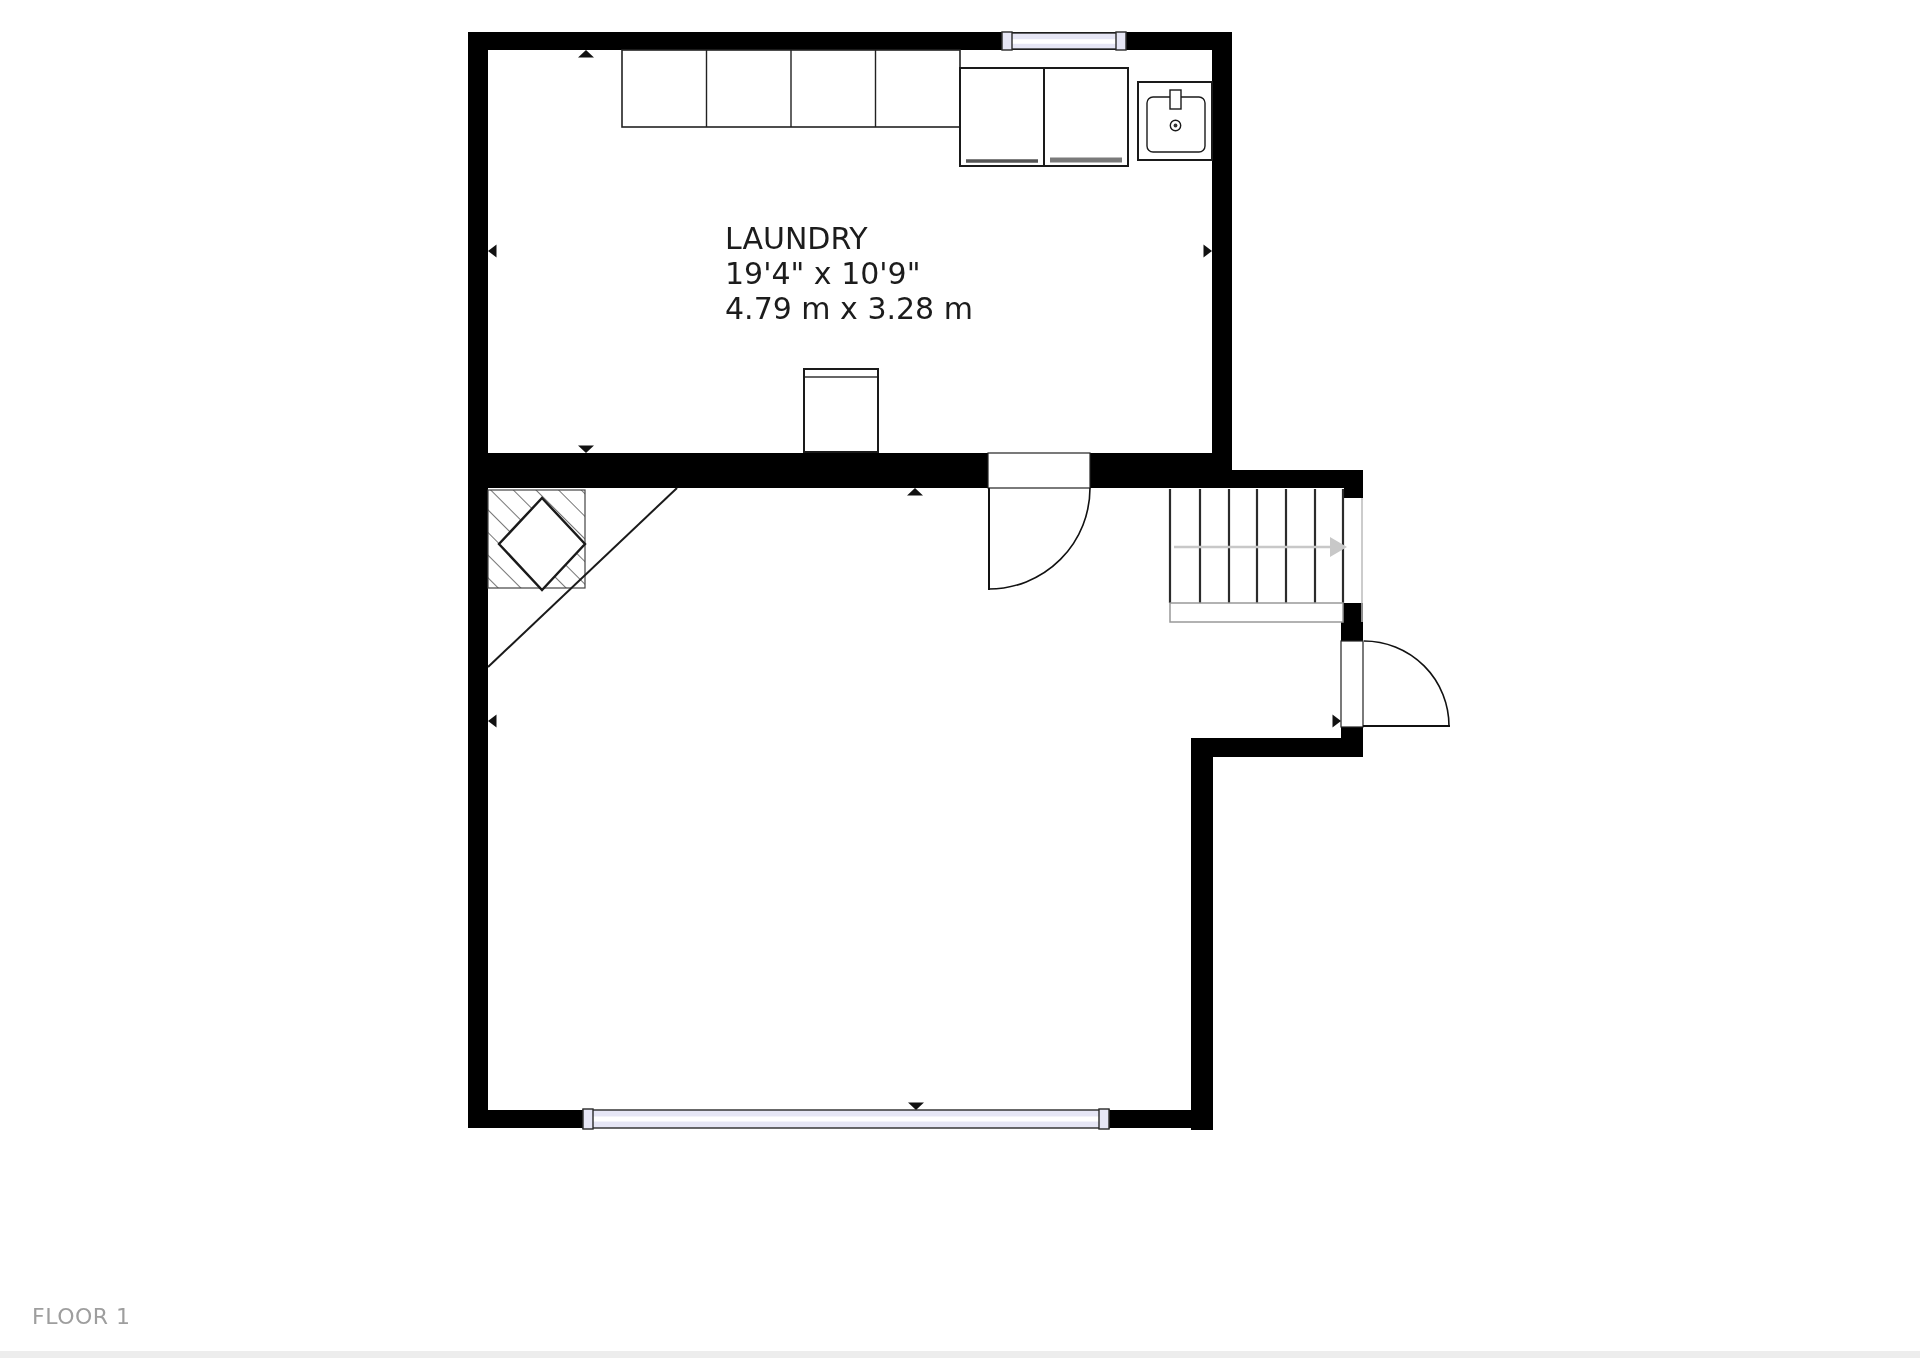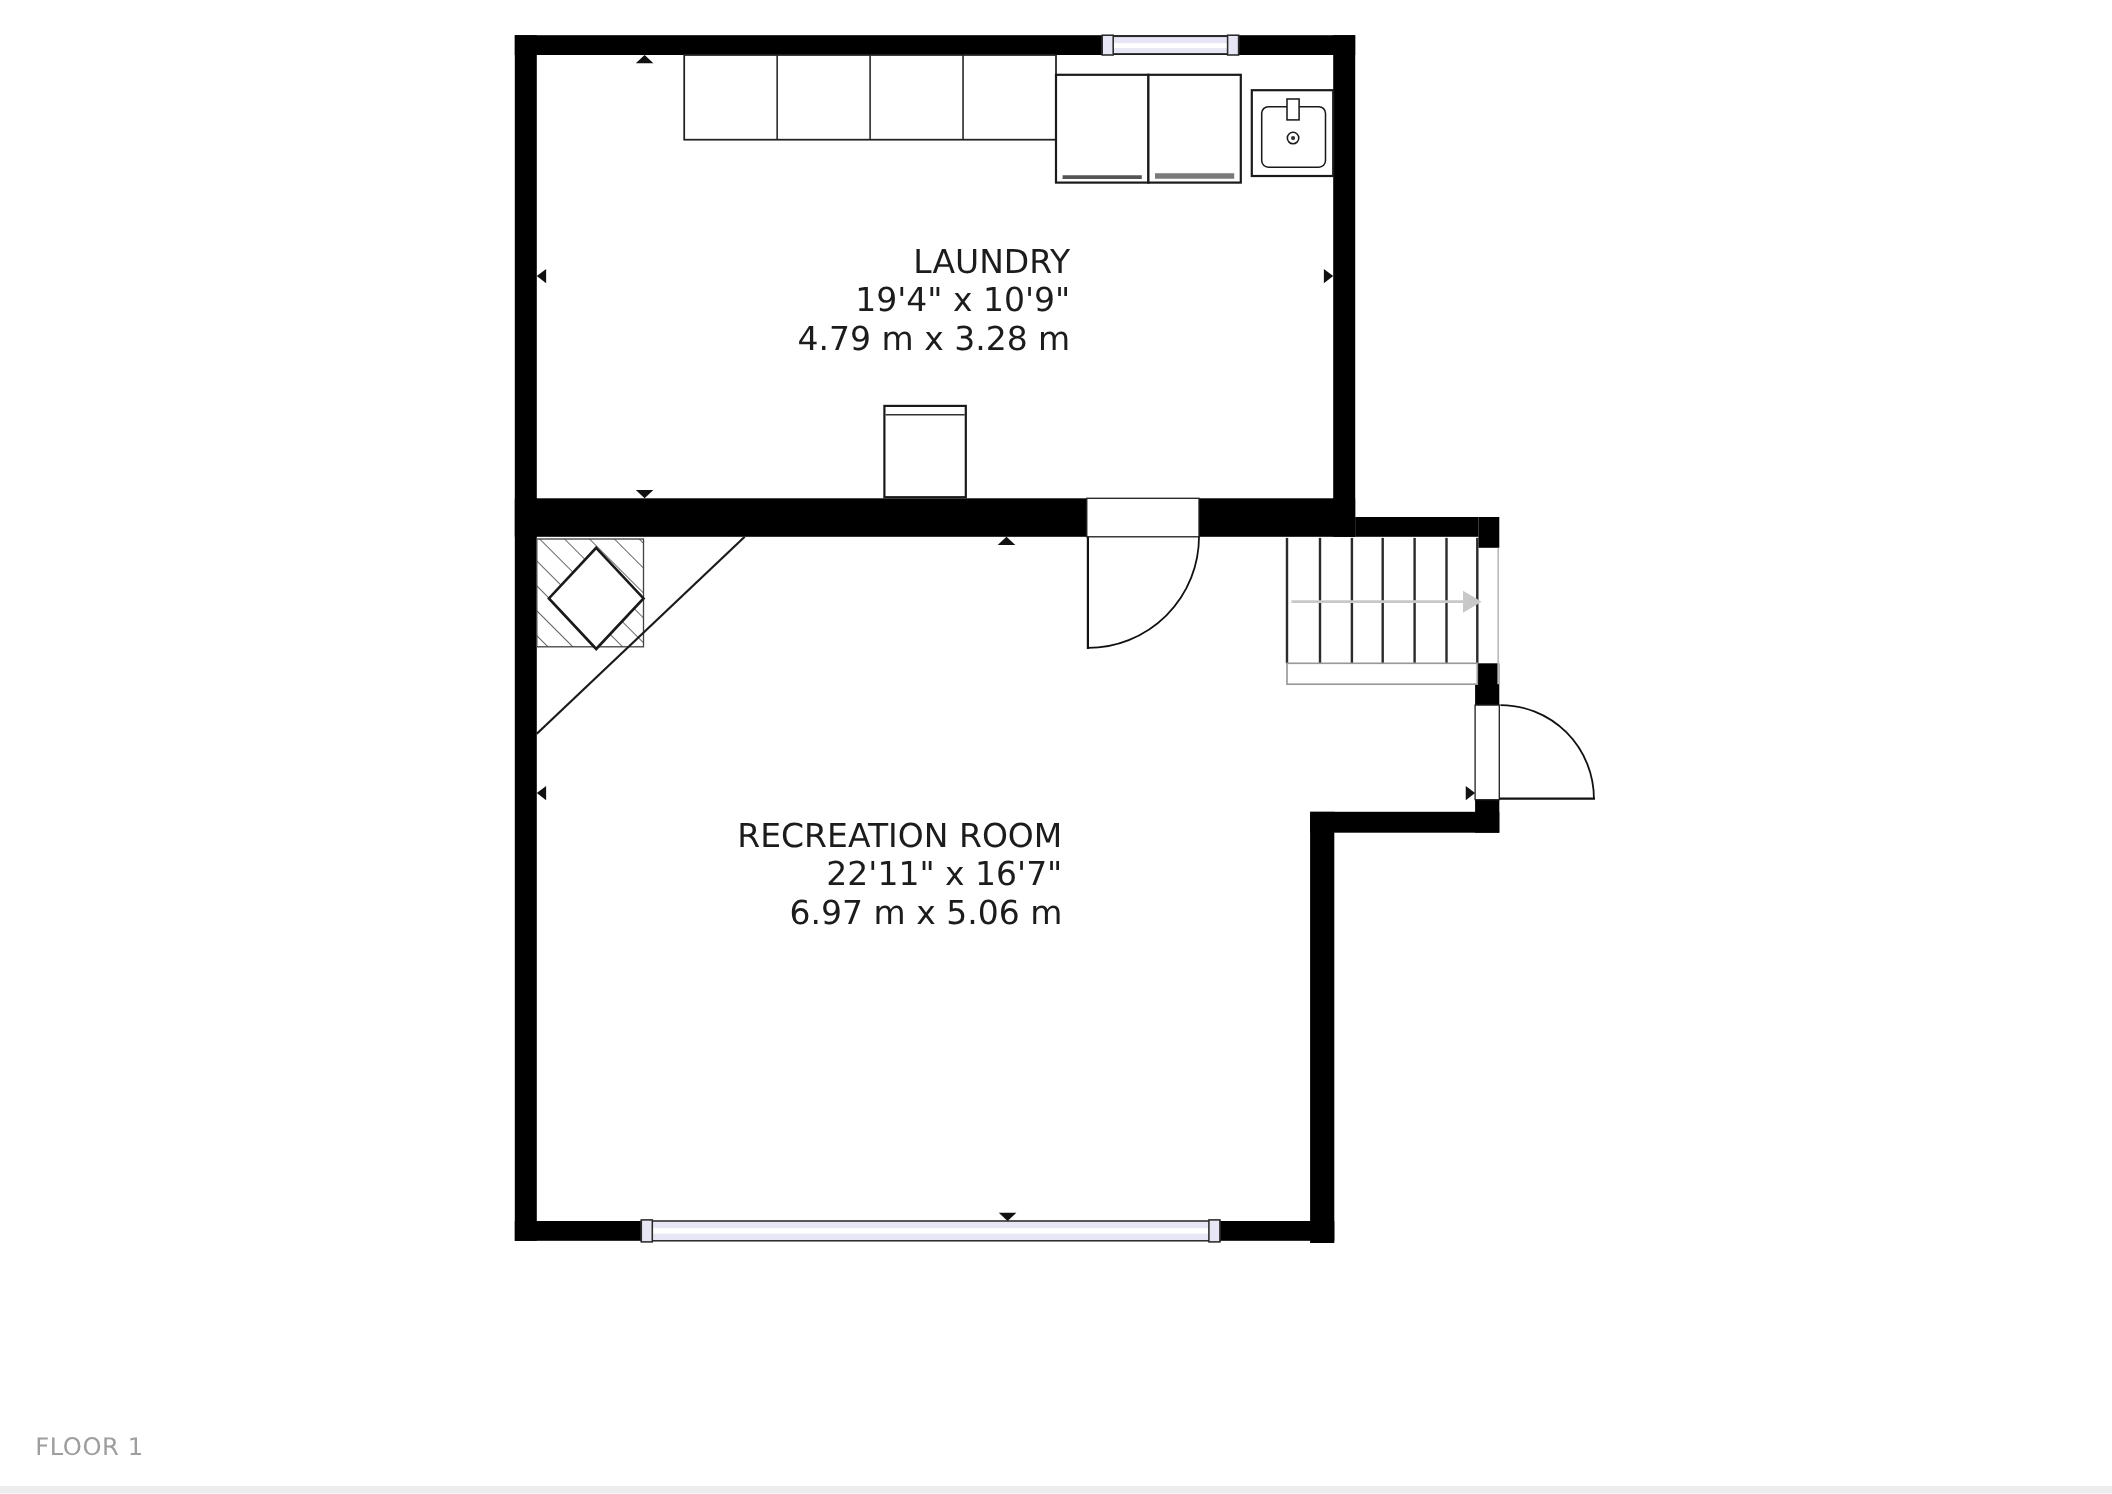--- a/index.html
+++ b/index.html
@@ -26,21 +26,21 @@
   .marker{fill:#111111;}
   .hearth{stroke:#1a1a1a;stroke-width:2;}
   .flue{fill:#ffffff;stroke:#1a1a1a;stroke-width:2.4;}
   .hatch-box{fill:url(#hatchPattern);stroke:#444444;stroke-width:1.2;}
   .appl-line{stroke:#333333;stroke-width:1.4;}
   .wd-door-w{stroke:#555555;stroke-width:3.5;}
   .wd-door-d{stroke:#7a7a7a;stroke-width:5;}
   .drain-dot{fill:#333333;}
 
   
-  .room-label{position:absolute;transform:translateX(-50%);text-align:right;
+  .room-label{position:absolute;transform:translateX(-50%);text-align:left;
               color:var(--room_label_text,#1c1c1c);font-size:30px;line-height:35px;white-space:nowrap;}
   .floor-label{position:absolute;left:32px;top:1302px;font-size:22px;line-height:30px;
                color:var(--floor_label_text,#9e9e9e);letter-spacing:.5px;}
   .bottom-strip{position:absolute;left:0;top:1351px;width:1920px;height:7px;
                 background:var(--footer_strip,#ededed);}
 </style>
 </head>
 <body>
 
 <div class="canvas">
@@ -142,22 +142,17 @@
     <polygon class="marker" points="488,721 496.5,714.5 496.5,727.5"></polygon>
     <polygon class="marker" points="1341,721 1332.5,714.5 1332.5,727.5"></polygon>
   </svg>
 
   <div class="room-label" style="left:849px;top:221px">
     <div>LAUNDRY</div>
     <div>19'4" x 10'9"</div>
     <div>4.79 m x 3.28 m</div>
   </div>
 
-  <div class="room-label" style="left:818px;top:743px">
-    <div>RECREATION ROOM</div>
-    <div>22'11" x 16'7"</div>
-    <div>6.97 m x 5.06 m</div>
-  </div>
 
   <div class="floor-label">FLOOR 1</div>
 
   <div class="bottom-strip"></div>
 </div>
 
 </body></html>

